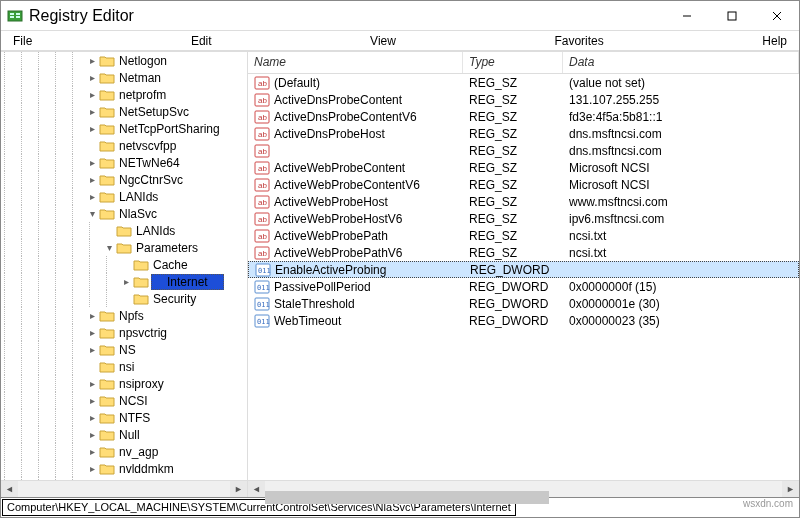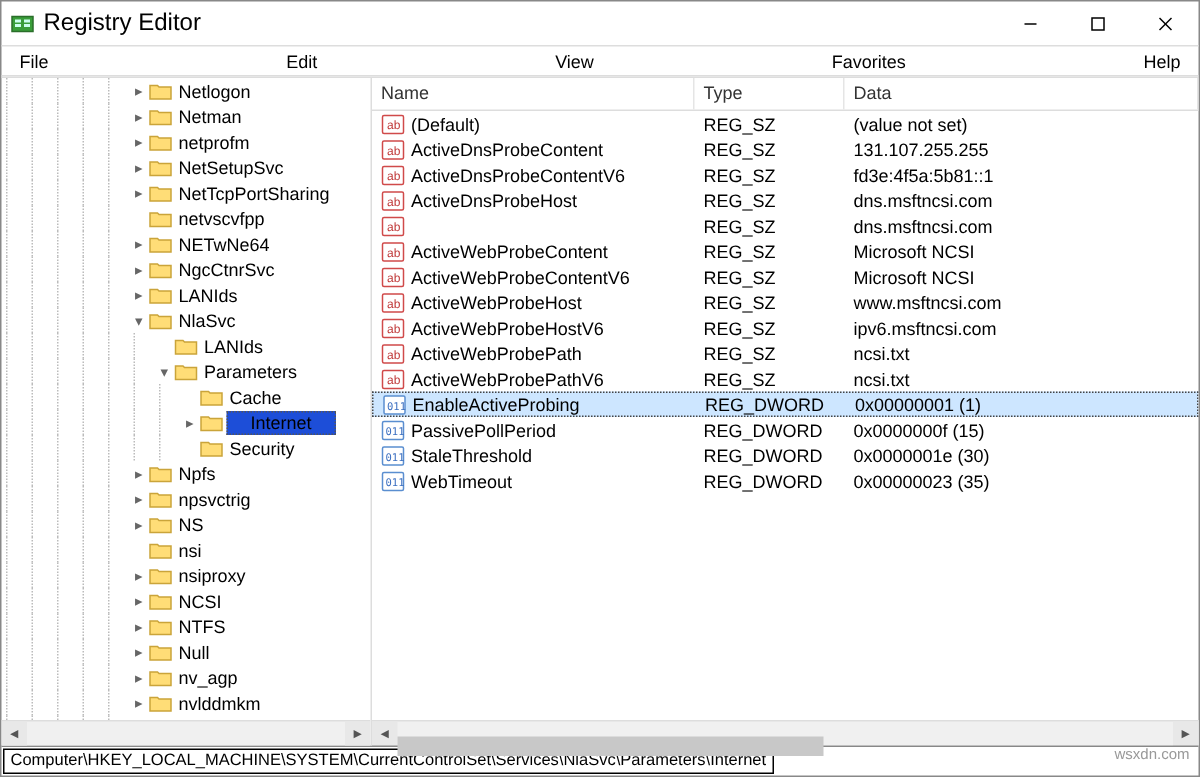--- a/index.html
+++ b/index.html
@@ -28,21 +28,21 @@
 .tree-row .folder { width: 16px; height: 13px; margin-right: 2px; }
 .tree-row .label { padding: 0 2px; }
 .tree-row.selected .label { background: #1d4ed8; border: 1px dotted #555; padding: 0 15px; }
 .tree .hscroll { height: 17px; background: #f0f0f0; border-top: 1px solid #ddd; display: flex; align-items: center; }
 .tree .hscroll .btn { width: 17px; height: 17px; background: #e8e8e8; display:flex; align-items:center; justify-content:center; font-size:9px; color:#555; }
 .tree .hscroll .track { flex: 1; }
 
 
 .list { flex: 1; display: flex; flex-direction: column; min-width: 0; }
 .list-header { display: flex; height: 22px; border-bottom: 1px solid #ddd; }
-.list-header .col { border-right: 1px solid #e5e5e5; padding: 3px 6px; color: #333; }
+.list-header .col { border-right: 1px solid #e5e5e5; padding: 3px 6px; color: #333; font-style: italic; }
 .col-name { width: 215px; }
 .col-type { width: 100px; }
 .col-data { flex: 1; }
 .list-body { flex: 1; overflow: hidden; position: relative; }
 .list-row { display: flex; height: 17px; align-items: center; }
 .list-row .cell { padding: 0 6px; overflow: hidden; white-space: nowrap; }
 .list-row .cell.col-name { display: flex; align-items: center; gap: 4px; }
 .list-row.selected { background: #cde6ff; border: 1px dotted #444; }
 .list .hscroll { height: 17px; background: #f0f0f0; border-top: 1px solid #ddd; display: flex; align-items: center; }
 .list .hscroll .btn { width: 17px; height: 17px; background: #e8e8e8; display:flex; align-items:center; justify-content:center; font-size:9px; color:#555; }
@@ -636,21 +636,20 @@
             <div class="cell col-name">
               <span>
                 <svg width="16" height="16">
                   <rect x="1" y="2" width="14" height="12" rx="1" fill="#fff" stroke="#5a8ed0"></rect>
                   <text x="3" y="11" font-size="7" fill="#3a6ec0" font-family="monospace">011</text>
                 </svg>
               </span>
               <span>EnableActiveProbing</span>
             </div>
             <div class="cell col-type">REG_DWORD</div>
-            <div class="cell col-data">0x00000001 (1)</div>
           </div>
           <div class="list-row">
             <div class="cell col-name">
               <span>
                 <svg width="16" height="16">
                   <rect x="1" y="2" width="14" height="12" rx="1" fill="#fff" stroke="#5a8ed0"></rect>
                   <text x="3" y="11" font-size="7" fill="#3a6ec0" font-family="monospace">011</text>
                 </svg>
               </span>
               <span>PassivePollPeriod</span>

